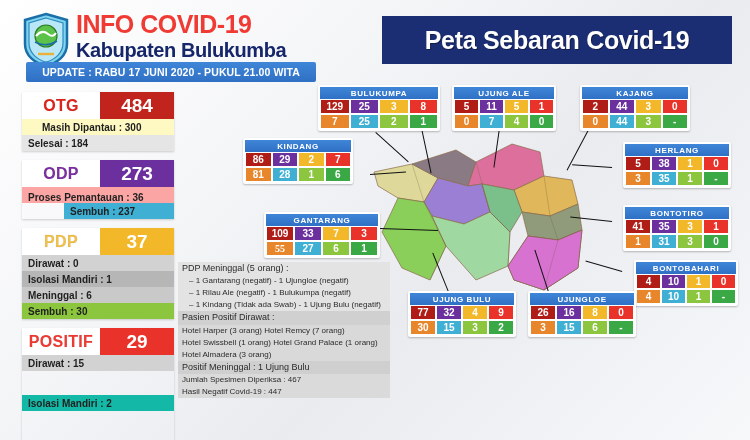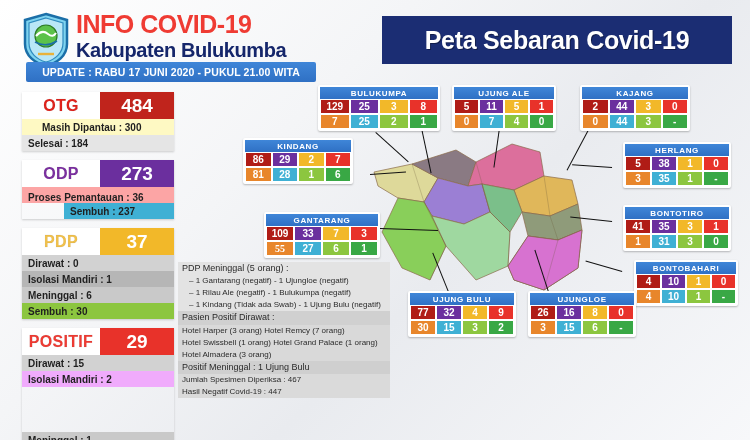--- a/index.html
+++ b/index.html
@@ -156,21 +156,21 @@
           <div class="card-tag">
             <span style="color: rgb(239, 59, 51);">POSITIF</span>
           </div>
           <div class="card-num" style="background: rgb(232, 50, 42);">
             <span>29</span>
           </div>
         </div>
         <div class="row-line" style="background: rgb(210, 210, 210);">
           <span>Dirawat : 15</span>
         </div>
-        <div class="row-line" style="background: #f0abfc;">
+        <div class="row-line" style="background: #14b8a6; margin-top: 24px;">
           <span>Isolasi Mandiri : 2</span>
         </div>
         <div class="row-line" style="background: rgb(201, 201, 201); margin-top: 45px;">
           <span>Meninggal : 1</span>
         </div>
         <div class="row-line" style="background: rgb(57, 168, 69);">
           <span>Sembuh : 11</span>
         </div>
       </div>
     </div>

